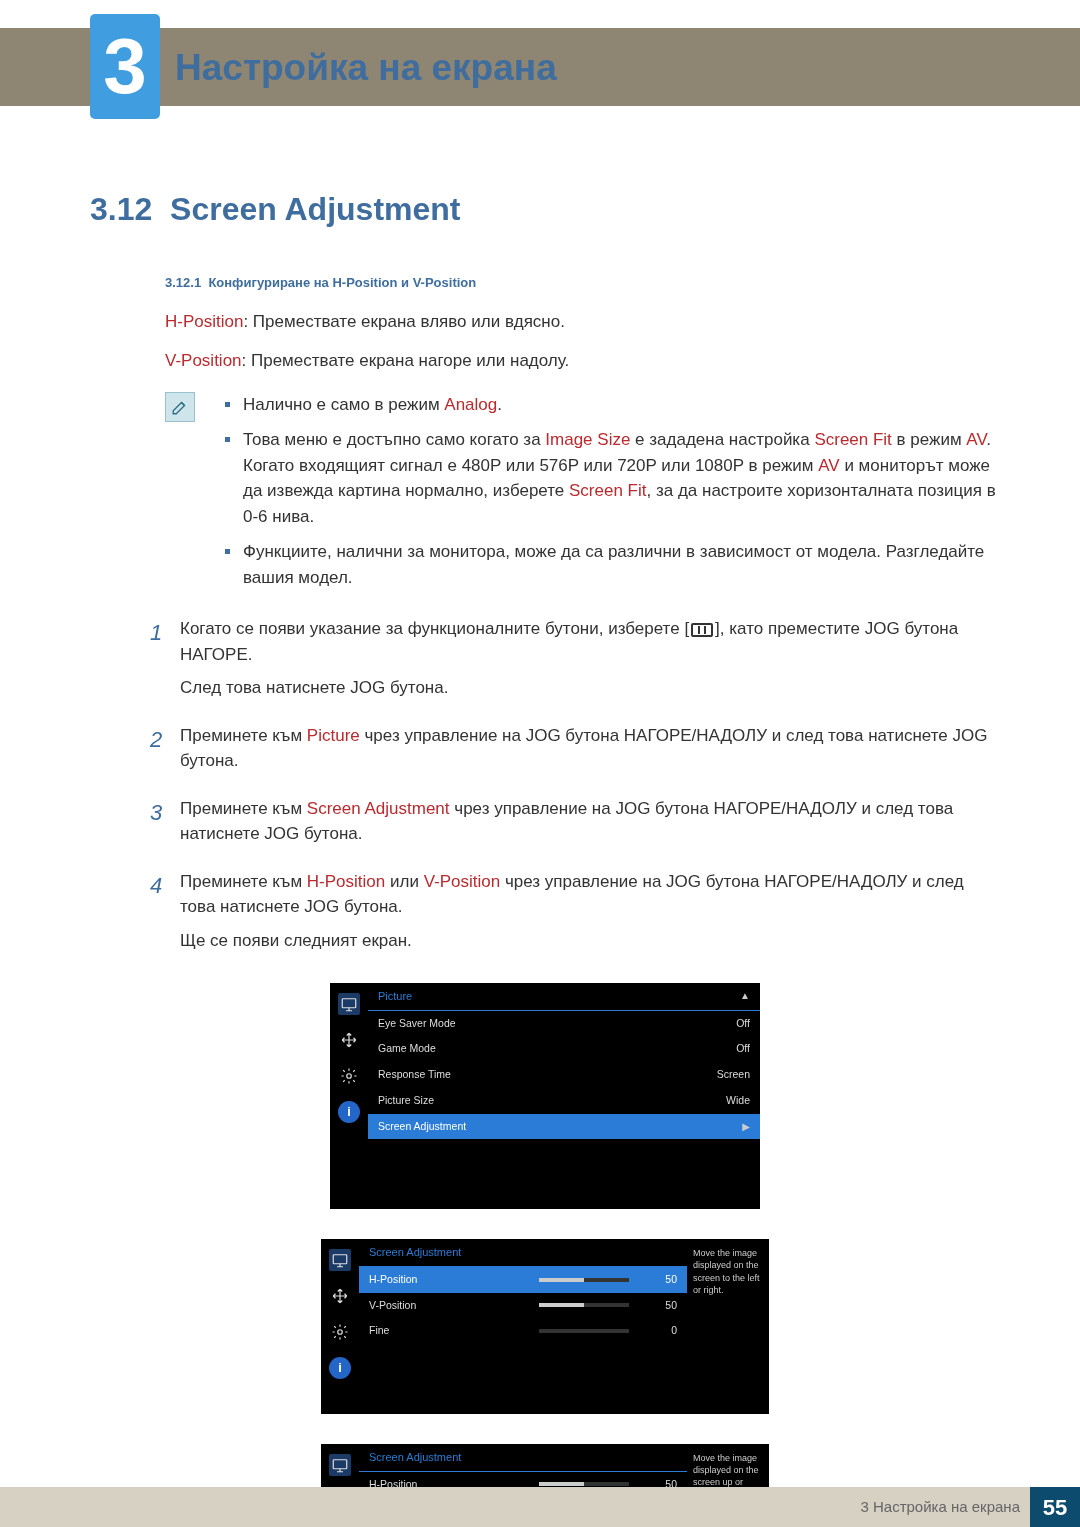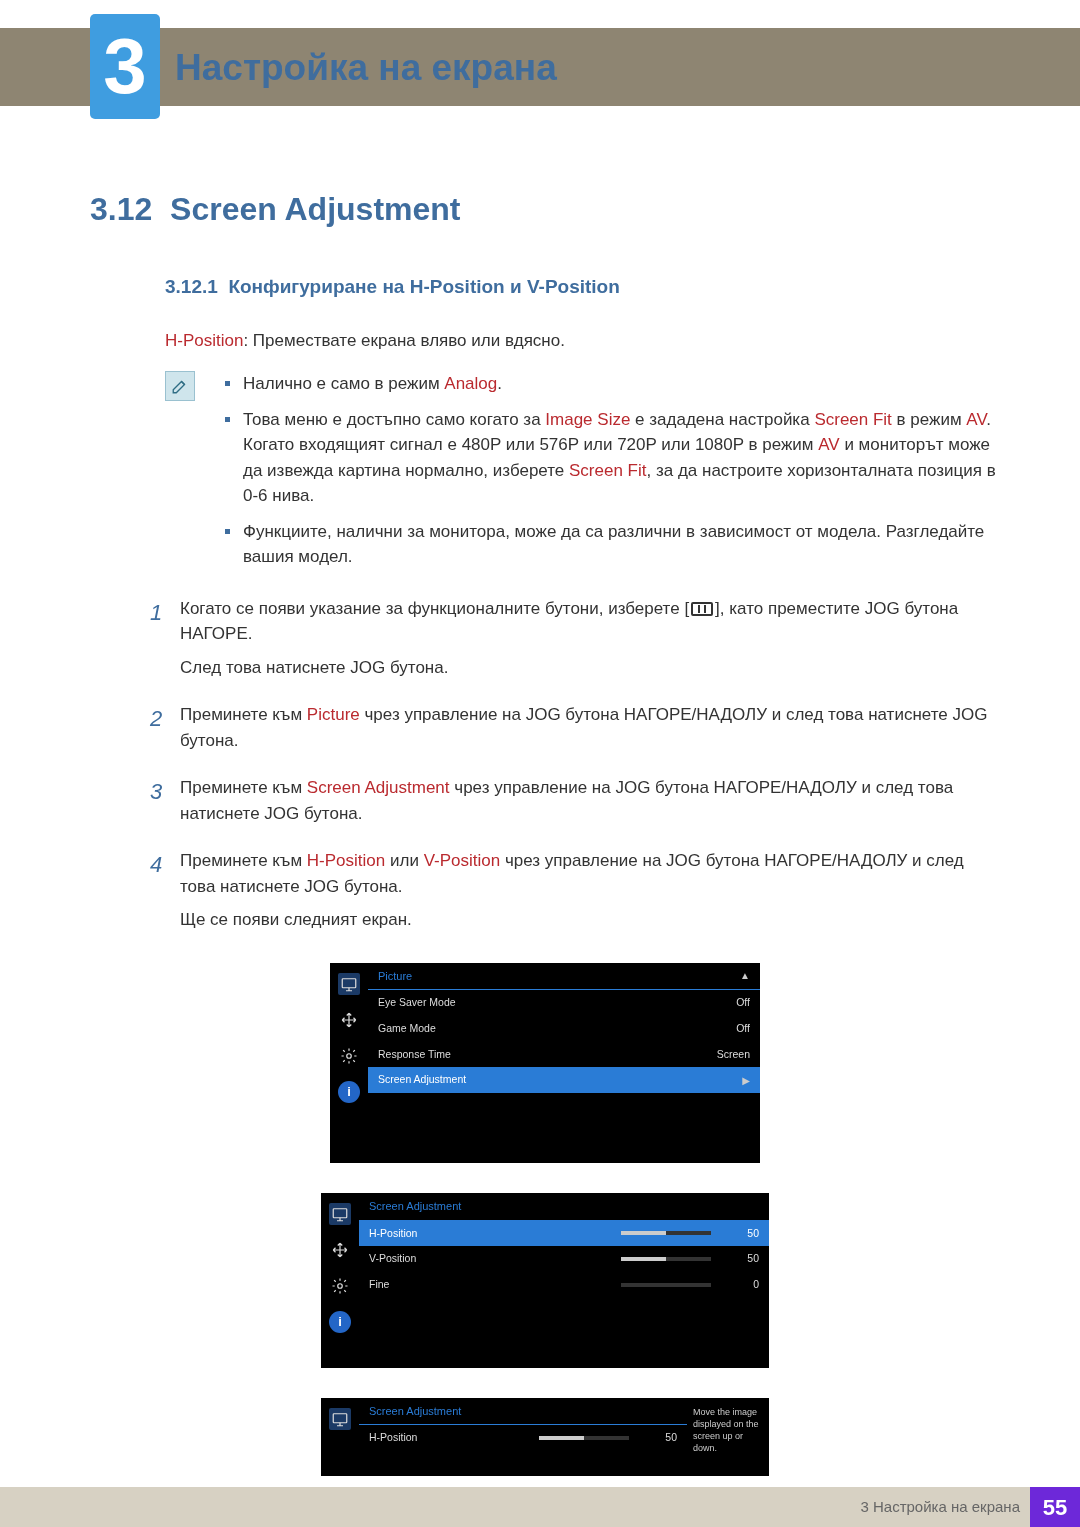--- a/index.html
+++ b/index.html
@@ -42,25 +42,25 @@
     position: absolute;
     top: 185px; left: 90px; right: 80px;
   }
   .sec-heading {
     font-size: 32px;
     font-weight: bold;
     color: #3f6d9e;
     margin-bottom: 40px;
   }
   .subsec-heading {
-    font-size: 19px;
+    font-size: 13px;
     font-weight: bold;
     color: #3f6d9e;
     margin-left: 75px;
-    margin-bottom: 26px;
+    margin-bottom: 16px;
   }
   .para {
     margin-left: 75px;
     margin-bottom: 14px;
   }
   .emph { color: #ba2a2f; }
   .note-block {
     margin-left: 75px;
     margin-top: 18px;
     margin-bottom: 26px;
@@ -162,21 +162,21 @@
     left:0; right:0; bottom:0;
     height:40px;
     background:#d7d1c3;
     display:flex;
     align-items:center;
     justify-content:flex-end;
     padding-right:0;
   }
   .footer-text { font-size:15px; color:#666; margin-right:10px; }
   .footer-page {
-    width:50px; height:40px; background:#6d28d9;
+    width:50px; height:40px; background:#0c4a6e;
     color:#fff; font-size:22px; font-weight:bold;
     display:flex; align-items:center; justify-content:center;
   }
 </style>
 </head>
 <body>
 
 <div class="top-bar"></div>
 <div class="chapter-badge">3</div>
 <div class="chapter-title">Настройка на екрана</div>
@@ -188,20 +188,23 @@
     <span>Screen Adjustment</span>
   </h1>
 
   <h2 class="subsec-heading">
     <span>3.12.1</span>&nbsp;
     <span>Конфигуриране на H-Position и V-Position</span>
   </h2>
 
   <p class="para">
     <span class="emph">H-Position</span><span>: Премествате екрана вляво или вдясно.</span>
+  </p>
+  <p class="para">
+    <span class="emph">V-Position</span><span>: Премествате екрана нагоре или надолу.</span>
   </p>
 
   <div class="note-block">
     <div class="note-icon">
       <svg viewBox="0 0 24 24">
           <path d="M3 17 L14 6 L18 10 L7 21 L3 21 Z"></path>
           <path d="M14 6 L18 10"></path>
         </svg>
     </div>
     <ul>
@@ -277,20 +280,24 @@
               <span class="val">Off</span>
             </div>
             <div class="osd-row">
               <span class="lbl">Game Mode</span>
               <span class="val">Off</span>
             </div>
             <div class="osd-row">
               <span class="lbl">Response Time</span>
               <span class="val">Screen</span>
             </div>
+            <div class="osd-row">
+              <span class="lbl">Picture Size</span>
+              <span class="val">Wide</span>
+            </div>
           </div>
         <div class="osd-row sel">
           <span class="lbl">Screen Adjustment</span>
           <span class="ch">▶</span>
         </div>
         <div class="osd-pad"></div>
       </div>
     </div>
   </div>
 
@@ -334,20 +341,21 @@
           </div>
           <div class="osd-row">
             <span class="lbl">Fine</span>
             <span class="bar">
               <i style="width:0%"></i>
             </span>
             <span class="val">0</span>
           </div>
           <div class="osd-pad"></div>
         </div>
+        <div class="osd-tip">Move the image displayed on the screen to the left or right.</div>
       </div>
     <div class="osd small" id="osd-v">
         <div class="osd-sidebar">
           <div class="ic ic-mon">
             <svg viewBox="0 0 24 24">
               <rect x="3" y="5" width="18" height="12" rx="1"></rect>
               <path d="M8 21h8M12 17v4"></path>
             </svg>
           </div>
           <div class="ic"></div>

